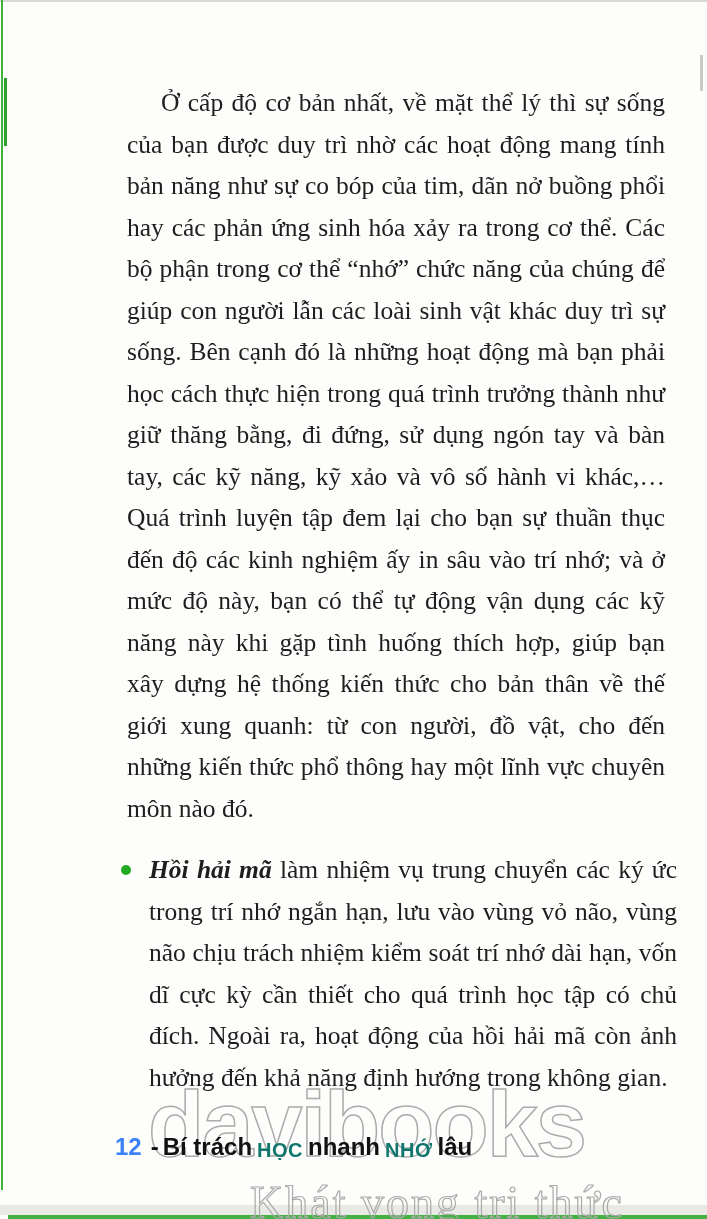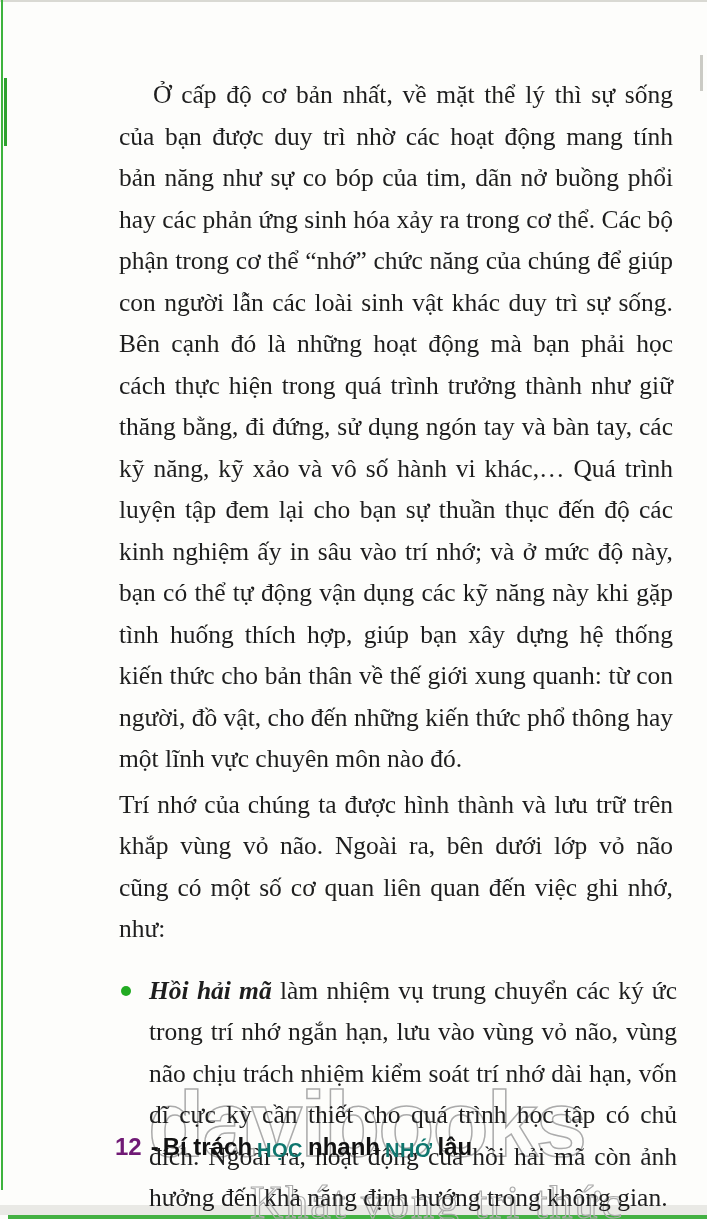--- a/index.html
+++ b/index.html
@@ -18,21 +18,21 @@
   .edge-right-mark{position:absolute;top:55px;left:700px;width:3px;height:36px;background:#cbcbc5;}
   .bottom-gray{position:absolute;bottom:4px;left:0;width:100%;height:10px;background:#e9e9e5;}
   .bottom-green{position:absolute;bottom:0;left:8px;right:0;height:4px;background:#43b143;}
 
   .content{
     position:absolute;
     left:115px;top:70px;width:562px;
     z-index:2;
   }
   .body-par{
-    margin:4px;
+    margin:12px;
     font-size:25.5px;
     line-height:41.5px;
     text-align:justify;
     color:#1e1e1e;
   }
   .first-par{text-indent:34px;}
   .section-heading{
     margin:22px 0 14px 0;
     font-family:"Liberation Sans", sans-serif;
     font-weight:bold;
@@ -96,21 +96,21 @@
   .footer{
     position:absolute;
     left:115px;top:1133px;
     z-index:3;
     font-family:"Liberation Sans", sans-serif;
     font-weight:bold;
     font-size:24px;
     color:#111;
     white-space:nowrap;
   }
-  .footer .green{color:#701a75;}
+  .footer .green{color:#3b82f6;}
   .footer .caps-green{
     color:#0f766e;
     font-size:20px;
     position:relative;
     top:2px;
     letter-spacing:0.5px;
   }
   .footer .sep{font-weight:bold;margin:0 4px;}
   .footer span{margin-right:5px;}
 </style>
@@ -124,21 +124,20 @@
   <div class="edge-left-thick"></div>
   <div class="edge-right-mark"></div>
 
   <div class="wm wm-1">davibooks</div>
   <div class="wm wm-2">Khát vọng tri thức</div>
 
   <div class="content">
     <p class="body-par first-par">Ở cấp độ cơ bản nhất, về mặt thể lý thì sự sống của bạn được duy trì nhờ các hoạt động mang tính bản năng như sự co bóp của tim, dãn nở buồng phổi hay các phản ứng sinh hóa xảy ra trong cơ thể. Các bộ phận trong cơ thể “nhớ” chức năng của chúng để giúp con người lẫn các loài sinh vật khác duy trì sự sống. Bên cạnh đó là những hoạt động mà bạn phải học cách thực hiện trong quá trình trưởng thành như giữ thăng bằng, đi đứng, sử dụng ngón tay và bàn tay, các kỹ năng, kỹ xảo và vô số hành vi khác,… Quá trình luyện tập đem lại cho bạn sự thuần thục đến độ các kinh nghiệm ấy in sâu vào trí nhớ; và ở mức độ này, bạn có thể tự động vận dụng các kỹ năng này khi gặp tình huống thích hợp, giúp bạn xây dựng hệ thống kiến thức cho bản thân về thế giới xung quanh: từ con người, đồ vật, cho đến những kiến thức phổ thông hay một lĩnh vực chuyên môn nào đó.</p>
 
 
-    <p class="body-par">Trí nhớ của chúng ta được hình thành và lưu trữ trên khắp vùng vỏ não. Ngoài ra, bên dưới lớp vỏ não cũng có một số cơ quan liên quan đến việc ghi nhớ, như:</p>
 
     <ul class="bullet-list">
       <li class="bullet-item">
         <span class="bullet-dot"></span><span class="bullet-term">Hồi hải mã</span><span> làm nhiệm vụ trung chuyển các ký ức trong trí nhớ ngắn hạn, lưu vào vùng vỏ não, vùng não chịu trách nhiệm kiểm soát trí nhớ dài hạn, vốn dĩ cực kỳ cần thiết cho quá trình học tập có chủ đích. Ngoài ra, hoạt động của hồi hải mã còn ảnh hưởng đến khả năng định hướng trong không gian.</span>
       </li>
     </ul>
   </div>
 
   <div class="footer">
     <span class="green">12</span><span class="sep">-</span><span>Bí trách</span><span class="caps-green">HỌC</span><span>nhanh</span><span class="caps-green">NHỚ</span><span>lâu</span>

